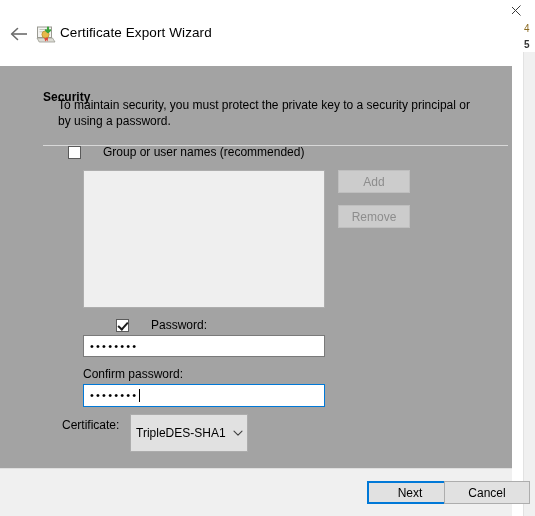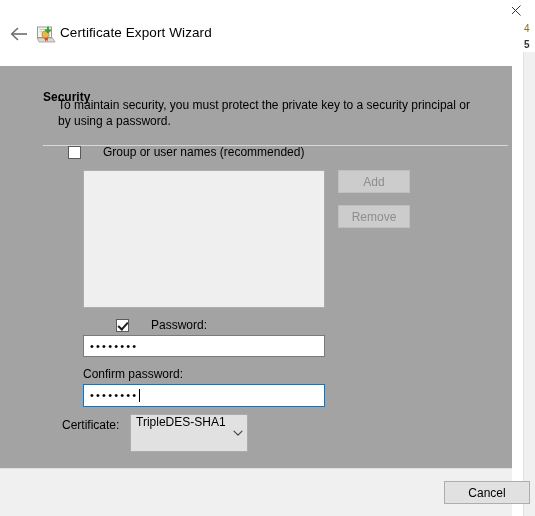--- a/index.html
+++ b/index.html
@@ -261,20 +261,21 @@
   #encryption-select {
     position: absolute;
     left: 130px;
     top: 348px;
     width: 118px;
     height: 38px;
     background: #e1e1e1;
     border: 1px solid #acacac;
     box-sizing: border-box;
     display: flex;
+    align-items: center;
     font-size: 12px;
     color: #000000;
     padding-left: 5px;
     cursor: pointer;
   }
   #encryption-select .sel-value { flex: 1; }
   #encryption-select .chev {
     width: 18px;
     display: flex;
     align-items: center;
@@ -394,14 +395,15 @@
     <span class="chev">
       <svg width="10" height="7" viewBox="0 0 10 7">
         <path d="M1 1.2 L5 5.2 L9 1.2" stroke="#404040" stroke-width="1.1" fill="none" stroke-linecap="round" stroke-linejoin="round"></path>
       </svg>
     </span>
   </div>
 
 </div>
 
 <div id="wizard-footer">
+  <div class="footer-btn" id="next-button">Next</div>
   <div class="footer-btn" id="cancel-button">Cancel</div>
 </div>
 
 </body></html>

